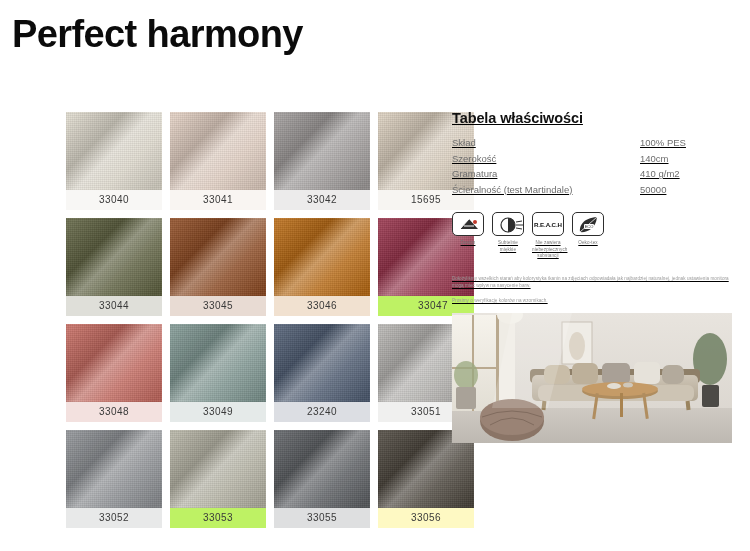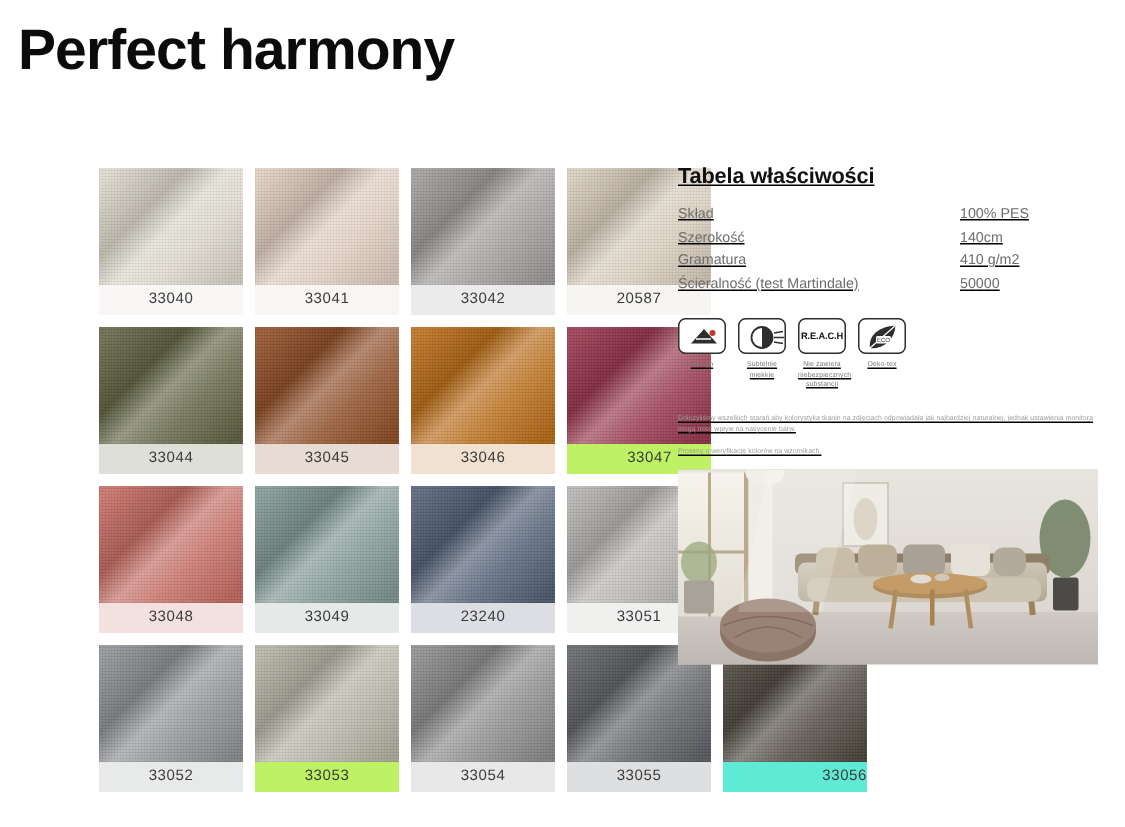--- a/index.html
+++ b/index.html
@@ -138,21 +138,21 @@
           </div>
           <div class="swatch-label" style="background: rgb(236, 235, 235);">33042</div>
         </div>
         <div class="swatch">
           <div class="swatch-img">
             <div class="base" style="background: rgb(217, 205, 188);"></div>
             <div class="fold"></div>
             <div class="weave"></div>
             <div class="vign"></div>
           </div>
-          <div class="swatch-label" style="background: rgb(247, 245, 242);">20587</div>
+          <div class="swatch-label" style="background: rgb(247, 245, 242);">15695</div>
         </div>
       </div>
       <div class="grid-row">
         <div class="swatch">
           <div class="swatch-img">
             <div class="base" style="background: rgb(94, 97, 64);"></div>
             <div class="fold"></div>
             <div class="weave"></div>
             <div class="vign"></div>
           </div>
@@ -238,44 +238,35 @@
           <div class="swatch-img">
             <div class="base" style="background: rgb(180, 178, 163);"></div>
             <div class="fold"></div>
             <div class="weave"></div>
             <div class="vign"></div>
           </div>
           <div class="swatch-label" style="background: #bef264;">33053</div>
         </div>
         <div class="swatch">
           <div class="swatch-img">
-            <div class="base" style="background: rgb(138, 138, 138);"></div>
-            <div class="fold"></div>
-            <div class="weave"></div>
-            <div class="vign"></div>
-          </div>
-          <div class="swatch-label" style="background: rgb(232, 232, 232);">33054</div>
-        </div>
-        <div class="swatch">
-          <div class="swatch-img">
             <div class="base" style="background: rgb(92, 95, 99);"></div>
             <div class="fold"></div>
             <div class="weave"></div>
             <div class="vign"></div>
           </div>
           <div class="swatch-label" style="background: rgb(222, 223, 224);">33055</div>
         </div>
         <div class="swatch">
           <div class="swatch-img">
             <div class="base" style="background: rgb(75, 69, 60);"></div>
             <div class="fold"></div>
             <div class="weave"></div>
             <div class="vign"></div>
           </div>
-          <div class="swatch-label" style="background: #5eead4; text-align: right;">33056</div>
+          <div class="swatch-label" style="background: #fef9c3;">33056</div>
         </div>
       </div>
     </div>
 
   <div class="right">
     <div class="panel-title">Tabela właściwości</div>
 
     <table class="spec-table">
       <tbody>
           <tr>

